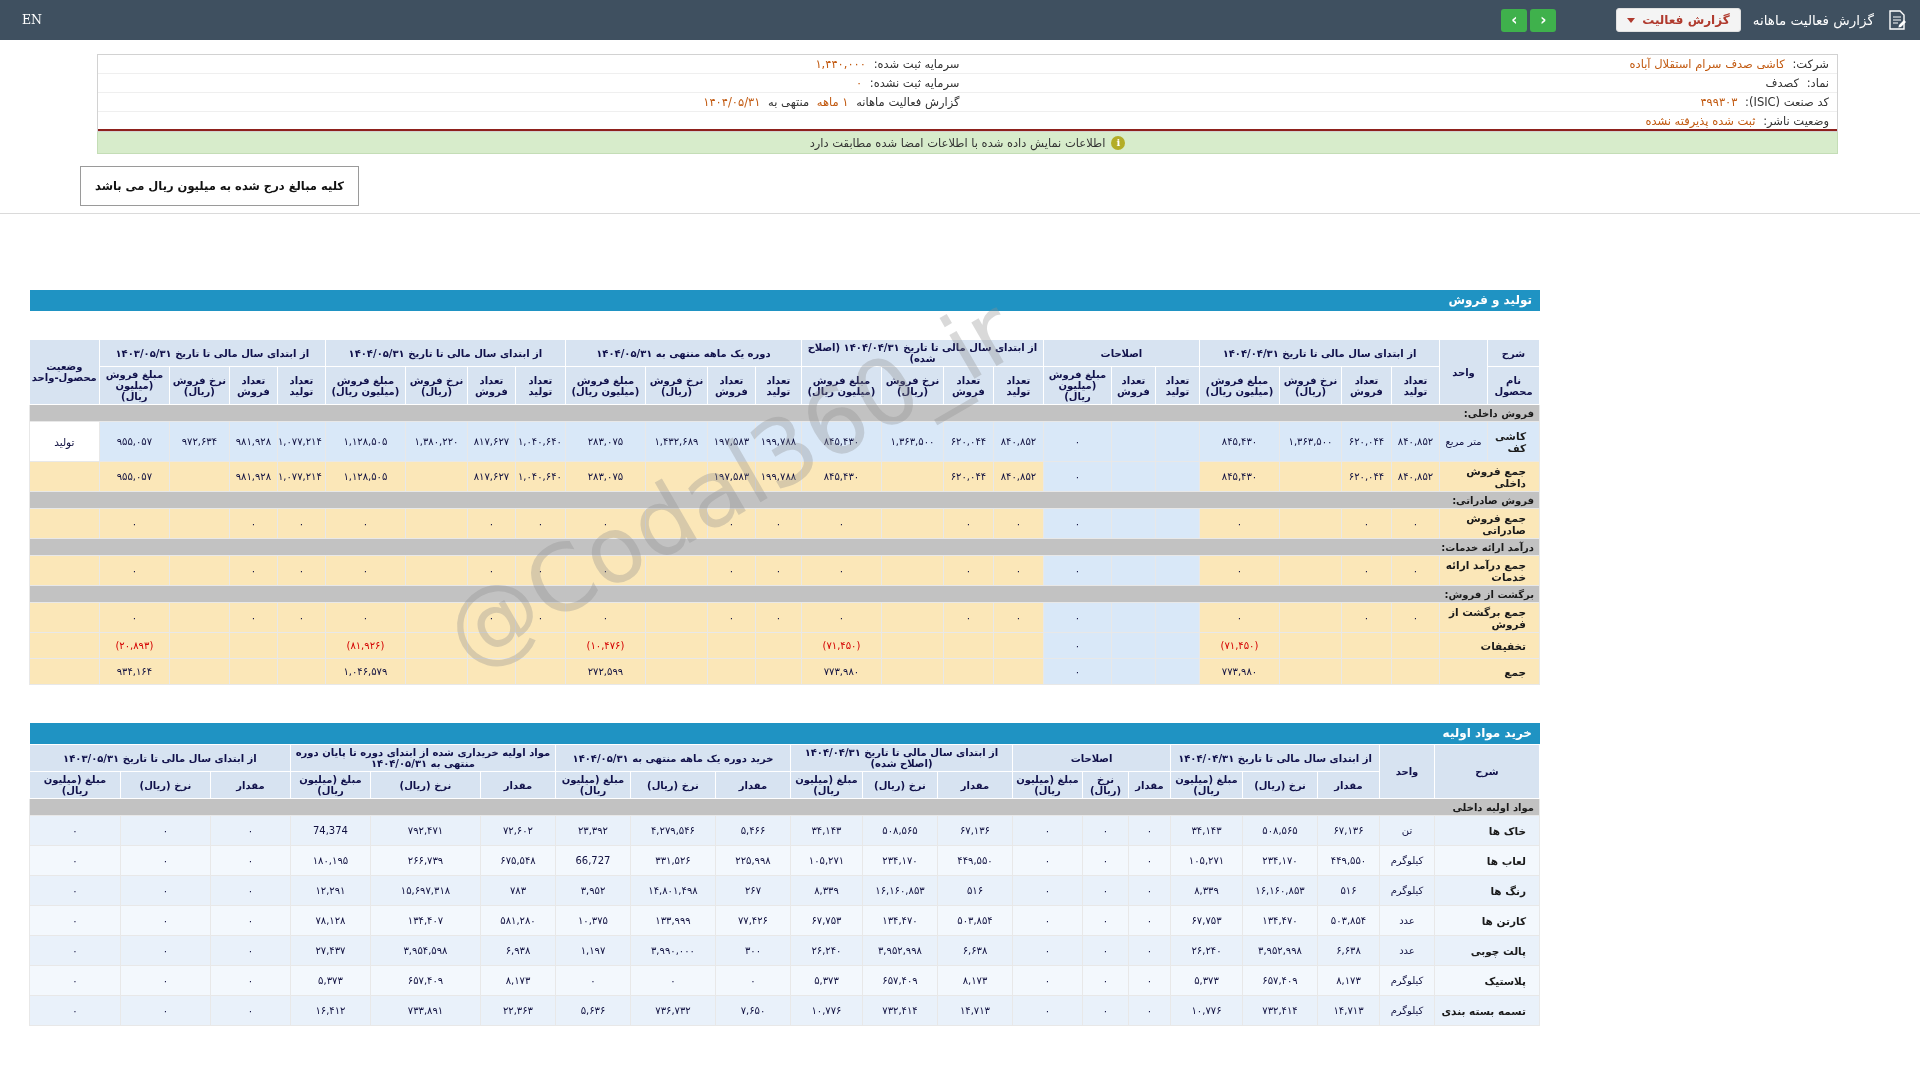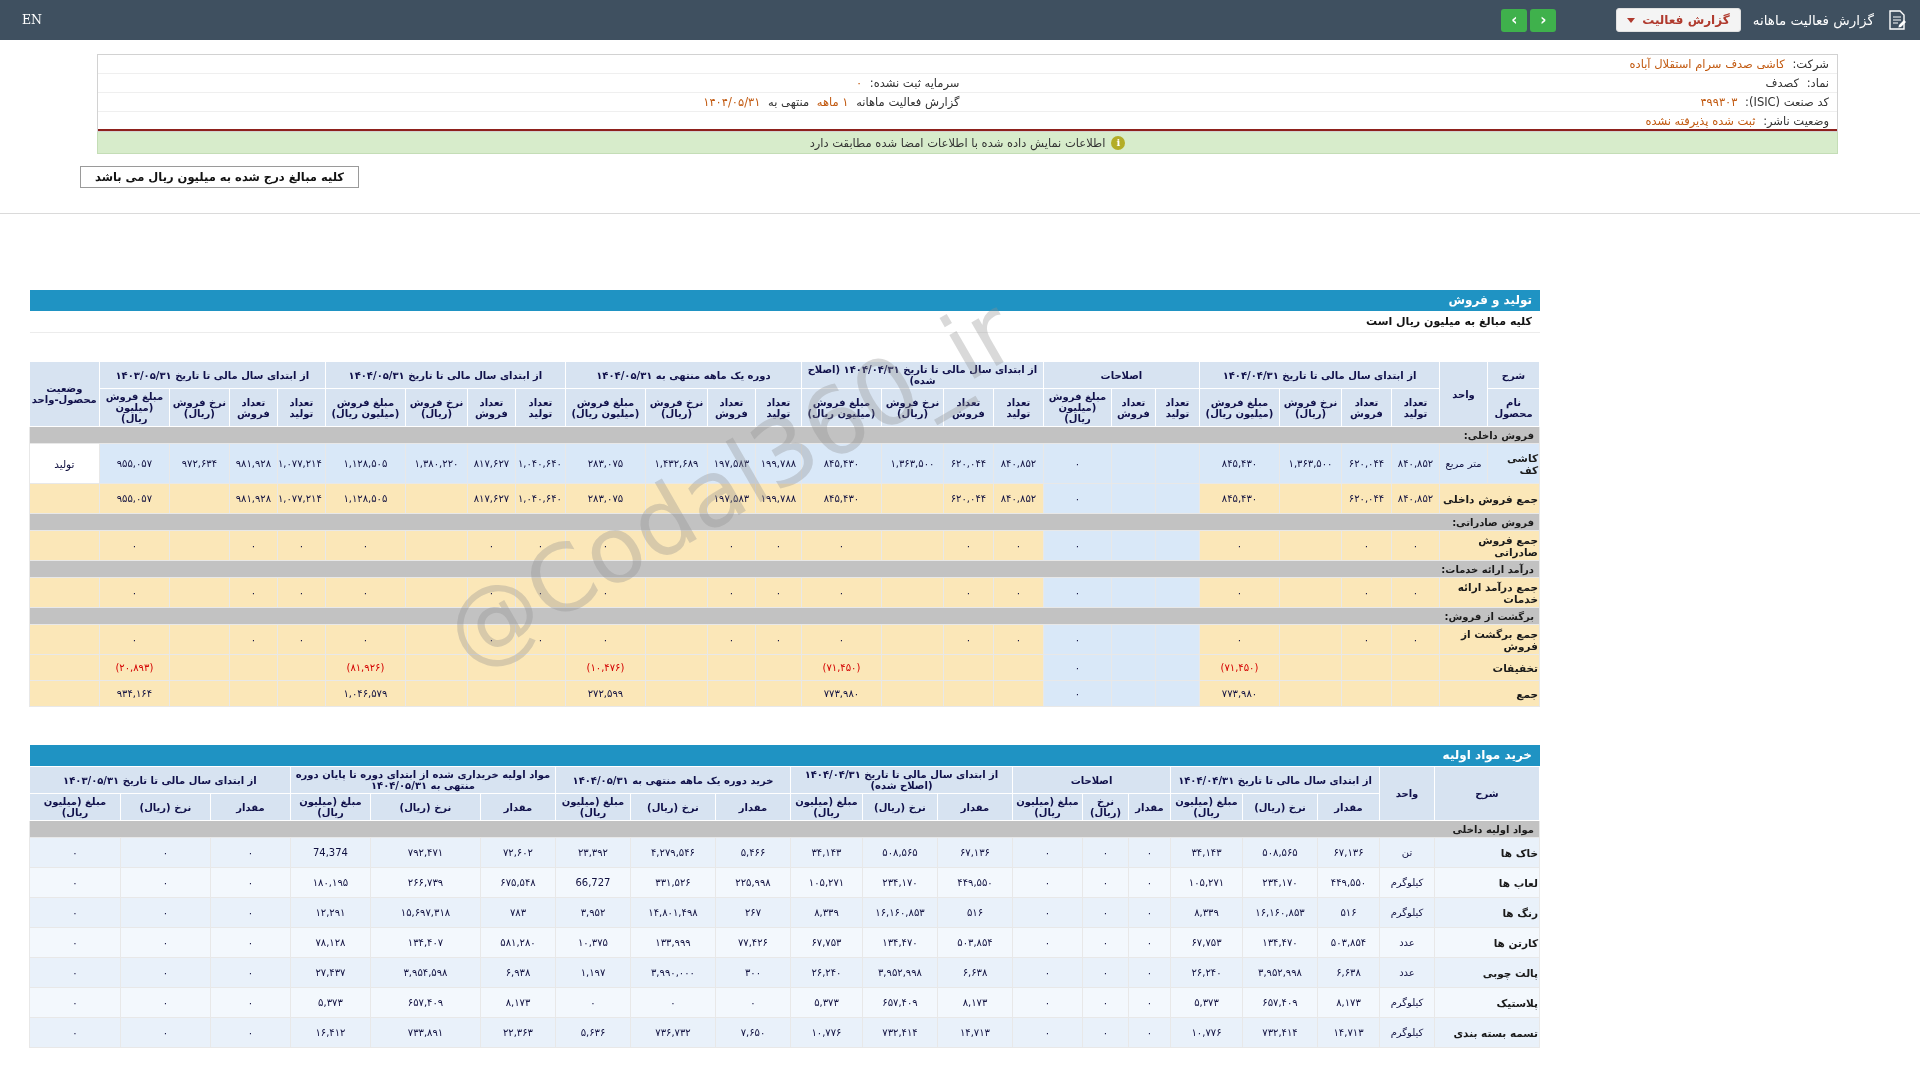--- a/index.html
+++ b/index.html
@@ -36,40 +36,40 @@
   .h-value { color: #c25a11; margin-right: 4px; }
   .h-value.dark { color: #333; }
   .h-mid { color: #333; margin-right: 4px; }
   .signed-bar { height: 22px; background: #d7eccb; display: flex; align-items: center;
     justify-content: center; gap: 6px; font-size: 11.5px; color: #333; border: 1px solid #c4ddb6;
     border-top: none; }
   .info-icon { width: 14px; height: 14px; border-radius: 50%; background: #b3ad27; color: #fff;
     font-size: 10px; font-weight: bold; display: inline-flex; align-items: center;
     justify-content: center; font-family: "DejaVu Serif", serif; }
   .amounts-note { position: absolute; top: 166px; left: 80px; border: 1px solid #9a9a9a;
-    background: #fff; padding: 3px 14px; font-size: 11.5px; font-weight: bold; color: #111; }
+    background: #fff; padding: 12px 14px; font-size: 11.5px; font-weight: bold; color: #111; }
   .divider { position: absolute; top: 213px; left: 0; width: 100%; border-top: 1px solid #dadada; }
 
   
   .content { position: absolute; top: 290px; left: 30px; width: 1510px; }
   .blue-bar { height: 21px; line-height: 21px; background: #1f93c3; color: #fff;
     font-size: 12px; font-weight: bold; padding: 0 8px; }
   .subtitle-row { height: 22px; line-height: 22px; font-size: 11px; font-weight: bold;
     padding: 0 8px; color: #111; border-bottom: 1px solid #ececec; background: #fff; }
   .tbl-gap { height: 28px; }
   .tbl-gap2 { height: 38px; }
 
   table { border-collapse: collapse; table-layout: fixed; width: 1510px;
     border: 1px solid #c9c9c9; }
   th { background: #d7e3f1; color: #10104a; font-weight: bold; font-size: 10px;
     border: 1px solid #fff; padding: 2px 2px; text-align: center; vertical-align: middle; }
   td { border: 1px solid #e8e8e8; padding: 1px 3px; text-align: center; font-size: 10px;
     color: #101040; vertical-align: middle; background: #fff; }
   td.num { white-space: nowrap; overflow: hidden; }
-  td.lbl { text-align: right; font-weight: bold; font-size: 10.5px; padding-right: 1px;
+  td.lbl { text-align: right; font-weight: bold; font-size: 10.5px; padding-right: 13px;
     color: #1a1a1a; }
   td.unit { font-size: 10px; margin-top: 16px; }
   td.status { font-size: 10.5px; }
   tr.sec td { background: #c2c2c2; color: #1a1a1a; font-weight: bold; text-align: right;
     height: 17px; }
   .sec-label { display: inline-block; max-width: 112px; text-align: right; padding-right: 2px; }
   tr.r-blue td { background: #d9e8f8; }
   tr.r-wheat td { background: #fbe7b8; }
   tr.r-wheat td.c-edit, tr.r-blue td.c-edit { background: #d9e8f8; }
   tr.r-blue td.status { background: #fff; }
@@ -108,20 +108,24 @@
   </span>
   <a class="tb-en" href="#">EN</a>
 </div>
 
 <div class="hdr-wrap">
   <div class="hdr-box">
     <div class="hdr-row">
       <div class="h-cell">
         <span class="h-label">شرکت:</span>
         <span class="h-value">کاشی صدف سرام استقلال آباده</span>
+      </div>
+      <div class="h-cell">
+        <span class="h-label">سرمایه ثبت شده:</span>
+        <span class="h-value">۱,۴۴۰,۰۰۰</span>
       </div>
     </div>
     <div class="hdr-row">
       <div class="h-cell">
         <span class="h-label">نماد:</span>
         <span class="h-value dark">کصدف</span>
       </div>
       <div class="h-cell">
         <span class="h-label">سرمایه ثبت نشده:</span>
         <span class="h-value">۰</span>
@@ -150,21 +154,20 @@
     <span class="info-icon">i</span>
     <span>اطلاعات نمایش داده شده با اطلاعات امضا شده مطابقت دارد</span>
   </div>
 </div>
 
 <div class="amounts-note">کلیه مبالغ درج شده به میلیون ریال می باشد</div>
 <div class="divider"></div>
 
 <div class="content">
   <div class="blue-bar">تولید و فروش</div>
-  <div class="subtitle-row">کلیه مبالغ به میلیون ریال است</div>
   <div class="tbl-gap"></div>
   <table id="sales-table">
       <colgroup>
         <col style="width: 52px;">
         <col style="width: 48px;">
         <col style="width: 48px;">
         <col style="width: 50px;">
         <col style="width: 62px;">
         <col style="width: 80px;">
         <col style="width: 44px;">

